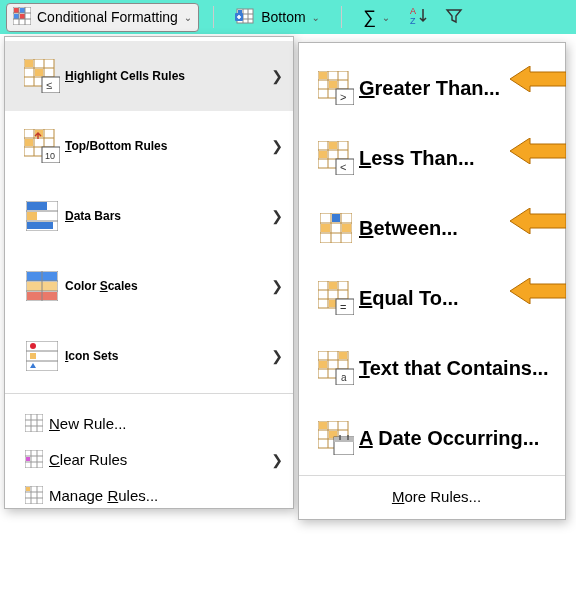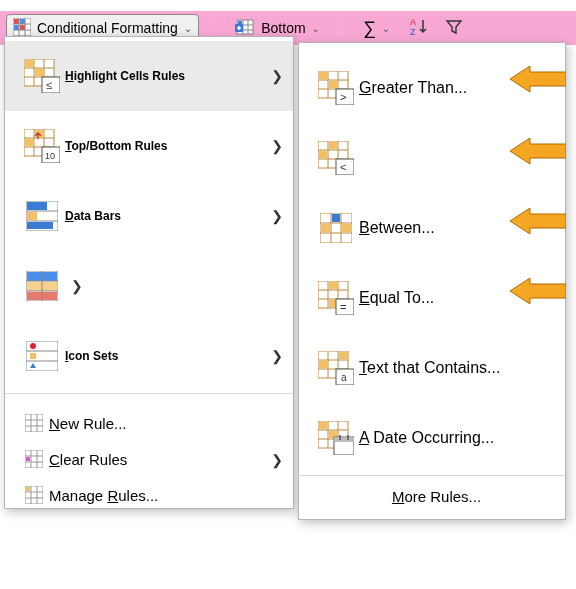--- a/index.html
+++ b/index.html
@@ -12,22 +12,21 @@
     background: #fff;
     position: relative;
     overflow: hidden;
   }
   .toolbar {
     display: flex;
     align-items: center;
     gap: 8px;
     padding: 4px 6px;
     height: 34px;
-    background: #f9a8d4;
-    margin-top: 11px;
+    background: #5eead4;
   }
   .tb-btn {
     display: inline-flex;
     align-items: center;
     gap: 6px;
     padding: 3px 6px;
     border: 1px solid transparent;
     border-radius: 4px;
     cursor: default;
   }
@@ -88,21 +87,21 @@
   .small-item .icon-slot { width: 30px; display:flex; justify-content:center; }
   .small-item .chev { font-size: 14px; color:#333; }
   .p2-item {
     display: flex;
     align-items: center;
     padding: 0 10px 0 14px;
     height: 70px;
     cursor: default;
   }
   .p2-item .icon-slot { width: 46px; display:flex; justify-content:center; }
-  .p2-item .lbl { flex:1; font-weight: 400; font-size: 16px; }
+  .p2-item .lbl { flex:1; font-weight: 700; font-size: 20px; }
   .more-row {
     text-align: center;
     padding: 10px 0;
     font-size: 15px;
     margin-left: 9px;
   }
   .ul { text-decoration: underline; }
 
   .arrow {
     position: absolute;
@@ -239,20 +238,21 @@
       <svg width="32" height="30" viewBox="0 0 32 30">
         <rect x="0" y="0" width="32" height="30" fill="#fff" stroke="#888"></rect>
         <rect x="1" y="1" width="30" height="9" fill="#4b8ee9"></rect>
         <rect x="1" y="11" width="30" height="9" fill="#f7d18b"></rect>
         <rect x="1" y="21" width="30" height="8" fill="#e9796a"></rect>
         <line x1="16" y1="0" x2="16" y2="30" stroke="#888"></line>
         <line x1="0" y1="10" x2="32" y2="10" stroke="#888"></line>
         <line x1="0" y1="20" x2="32" y2="20" stroke="#888"></line>
       </svg>
     </span>
+    <span class="lbl">Color <span class="ul">S</span>cales</span>
     <span class="chev">❯</span>
   </div>
 
   <div class="m-item">
     <span class="icon-slot">
       <svg width="32" height="30" viewBox="0 0 32 30">
         <rect x="0" y="0" width="32" height="30" fill="#fff" stroke="#888"></rect>
         <line x1="0" y1="10" x2="32" y2="10" stroke="#888"></line>
         <line x1="0" y1="20" x2="32" y2="20" stroke="#888"></line>
         <circle cx="7" cy="5" r="3" fill="#d23"></circle>
@@ -335,20 +335,21 @@
         <line x1="0" y1="9" x2="30" y2="9" stroke="#b98b3e"></line>
           <line x1="0" y1="18" x2="30" y2="18" stroke="#b98b3e"></line>
         <line x1="10" y1="0" x2="10" y2="27" stroke="#b98b3e"></line>
           <line x1="20" y1="0" x2="20" y2="27" stroke="#b98b3e"></line>
         <rect x="11" y="1" width="8" height="7" fill="#f4c064"></rect>
           <rect x="1" y="10" width="8" height="7" fill="#f4c064"></rect>
         <rect x="18" y="18" width="18" height="16" fill="#fff" stroke="#555"></rect>
         <text x="22" y="30" font-size="11" fill="#333">&lt;</text>
       </svg>
     </span>
+    <span class="lbl"><span class="ul">L</span>ess Than...</span>
   </div>
 
   <div class="p2-item">
     <span class="icon-slot">
       <svg width="32" height="30" viewBox="0 0 32 30">
         <rect x="0" y="0" width="32" height="30" fill="#fff" stroke="#b98b3e"></rect>
         <line x1="0" y1="10" x2="32" y2="10" stroke="#b98b3e"></line>
           <line x1="0" y1="20" x2="32" y2="20" stroke="#b98b3e"></line>
         <line x1="11" y1="0" x2="11" y2="30" stroke="#b98b3e"></line>
           <line x1="21" y1="0" x2="21" y2="30" stroke="#b98b3e"></line>

